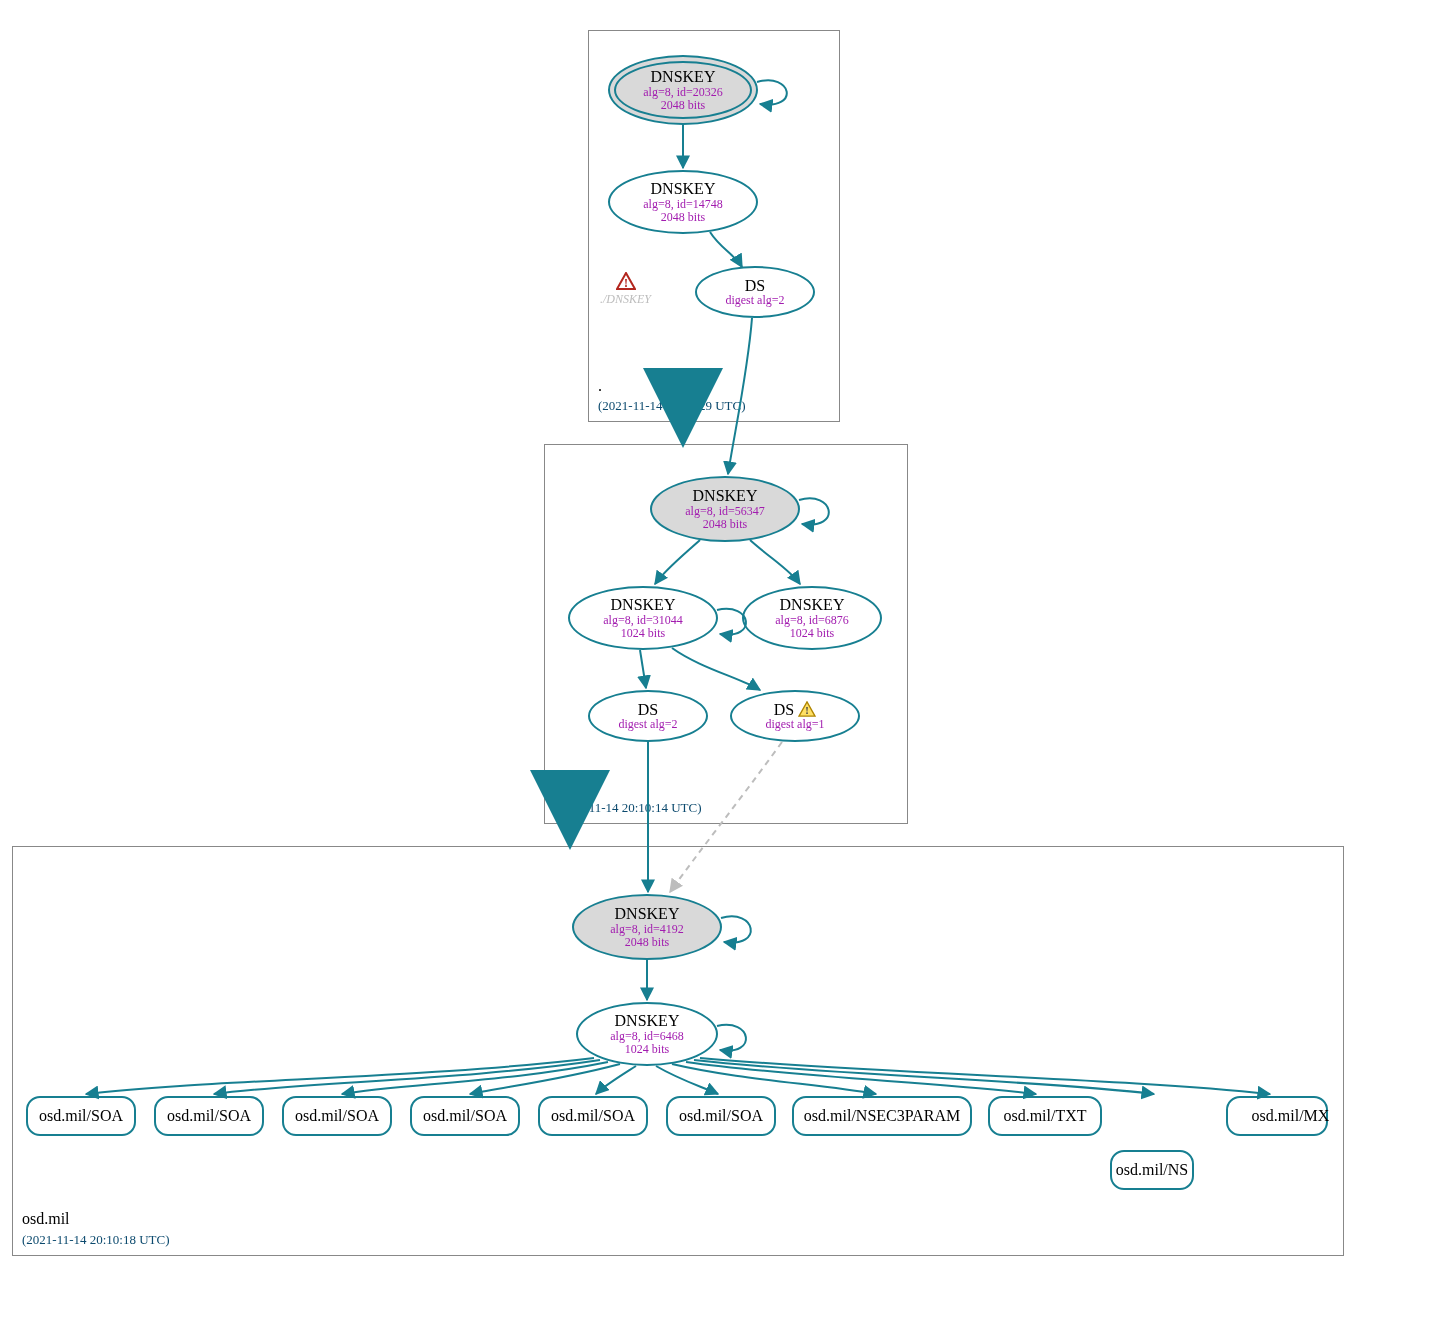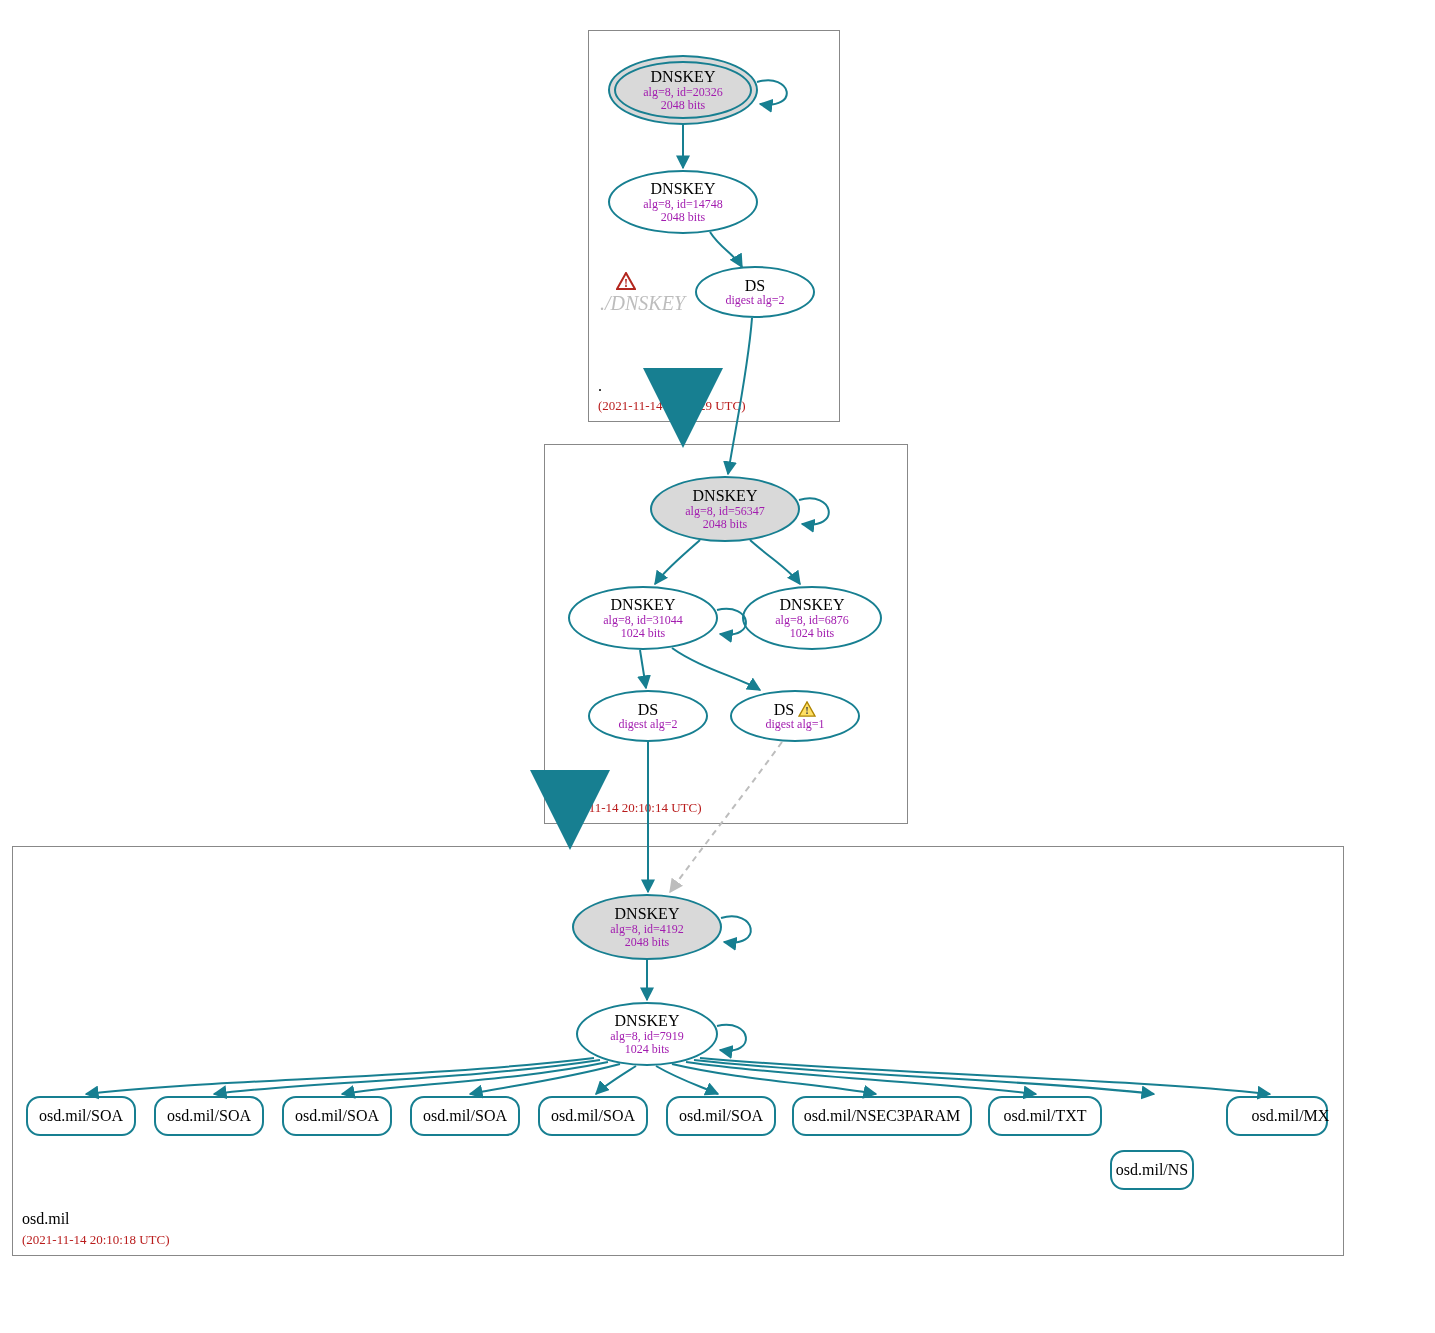--- a/index.html
+++ b/index.html
@@ -17,21 +17,21 @@
     background: transparent;
   }
   .zone-label {
     position: absolute;
     font-size: 16px;
     color: #000;
   }
   .zone-ts {
     position: absolute;
     font-size: 13px;
-    color: #b91c1c;
+    color: #0c4a6e;
   }
   .ellipse {
     position: absolute;
     border: 2px solid #177f91;
     border-radius: 50%;
     text-align: center;
     display: flex;
     flex-direction: column;
     align-items: center;
     justify-content: center;
@@ -58,21 +58,21 @@
     justify-content: center;
     font-size: 16px;
     color: #000;
     box-sizing: border-box;
     height: 40px;
   }
   .grey-key {
     position: absolute;
     font-style: italic;
     color: #bdbdbd;
-    font-size: 20px;
+    font-size: 12px;
   }
   svg.edges {
     position: absolute;
     left: 0; top: 0;
     width: 1435px;
     height: 1333px;
     pointer-events: none;
   }
   .warn-tri {
     position: absolute;
@@ -152,21 +152,21 @@
 <div class="zone-ts" style="left:22px; top:1232px;">(2021-11-14 20:10:18 UTC)</div>
 
 <div class="ellipse filled" style="left:572px; top:894px; width:150px; height:66px;">
   <span class="l1">DNSKEY</span>
   <span class="l2">alg=8, id=4192</span>
   <span class="l3">2048 bits</span>
 </div>
 
 <div class="ellipse" style="left:576px; top:1002px; width:142px; height:64px;">
   <span class="l1">DNSKEY</span>
-  <span class="l2">alg=8, id=7919</span>
+  <span class="l2">alg=8, id=6468</span>
   <span class="l3">1024 bits</span>
 </div>
 
 <div class="rrbox" style="left:26px;  top:1096px; width:110px;">osd.mil/SOA</div>
 <div class="rrbox" style="left:154px; top:1096px; width:110px;">osd.mil/SOA</div>
 <div class="rrbox" style="left:282px; top:1096px; width:110px;">osd.mil/SOA</div>
 <div class="rrbox" style="left:410px; top:1096px; width:110px;">osd.mil/SOA</div>
 <div class="rrbox" style="left:538px; top:1096px; width:110px;">osd.mil/SOA</div>
 <div class="rrbox" style="left:666px; top:1096px; width:110px;">osd.mil/SOA</div>
 <div class="rrbox" style="left:792px; top:1096px; width:180px;">osd.mil/NSEC3PARAM</div>

